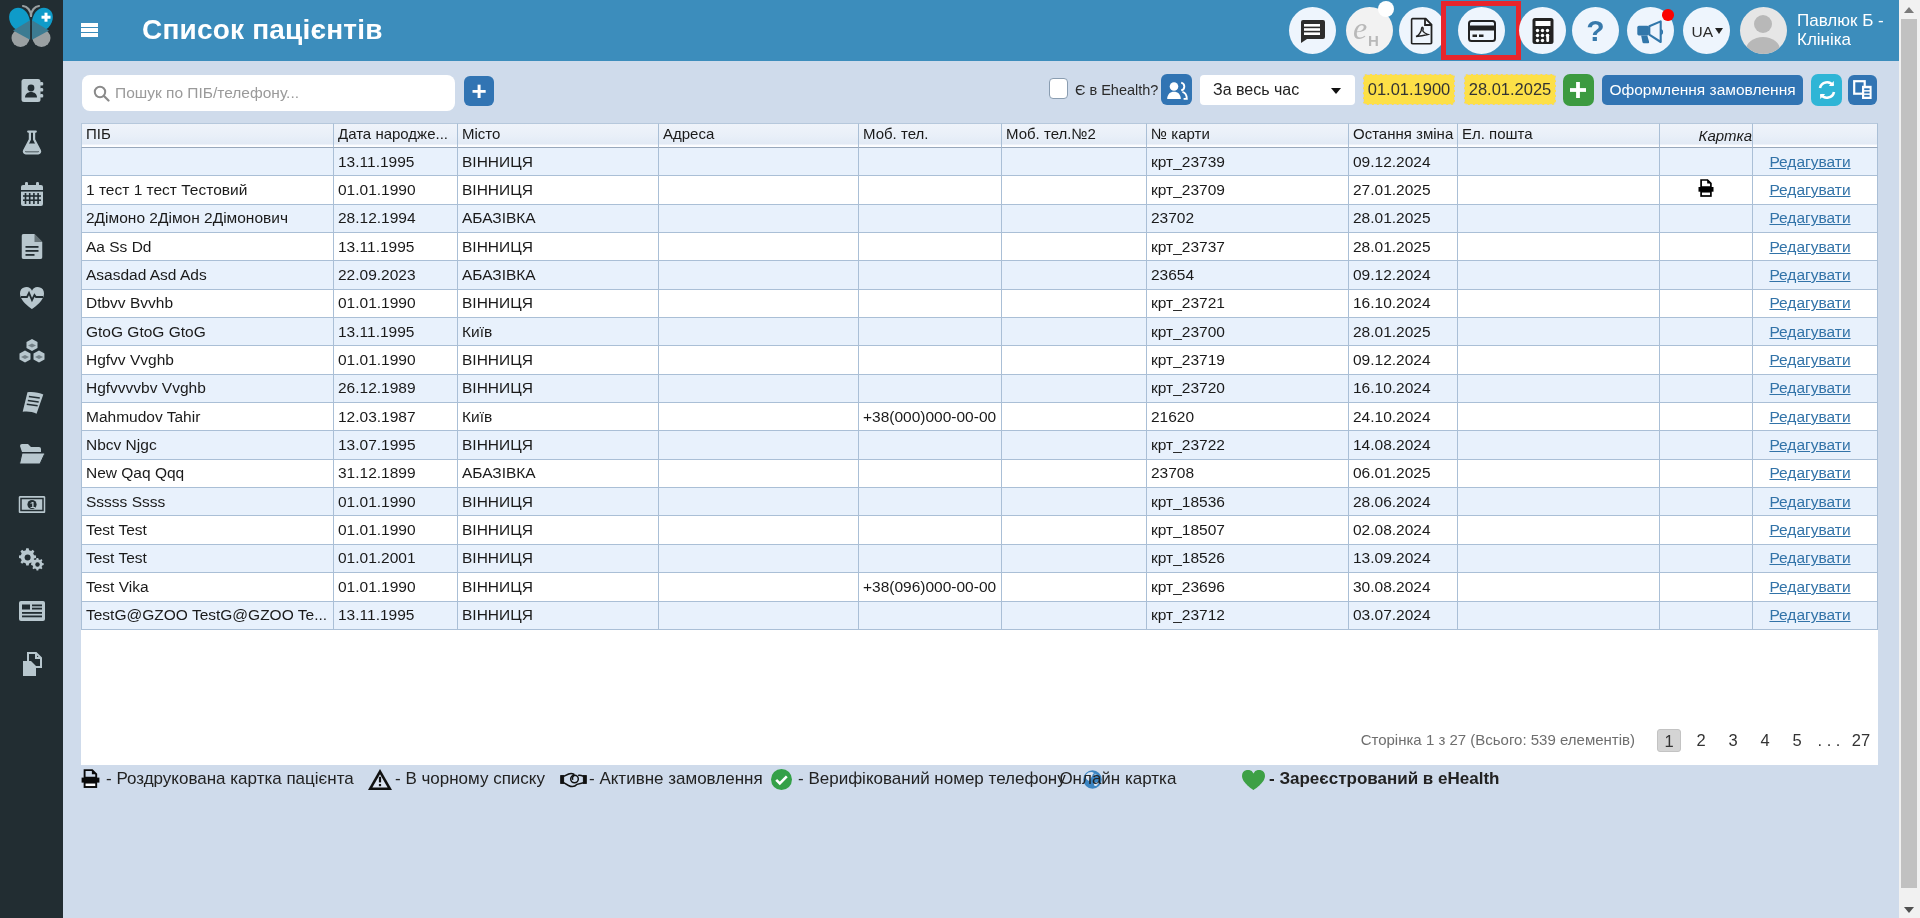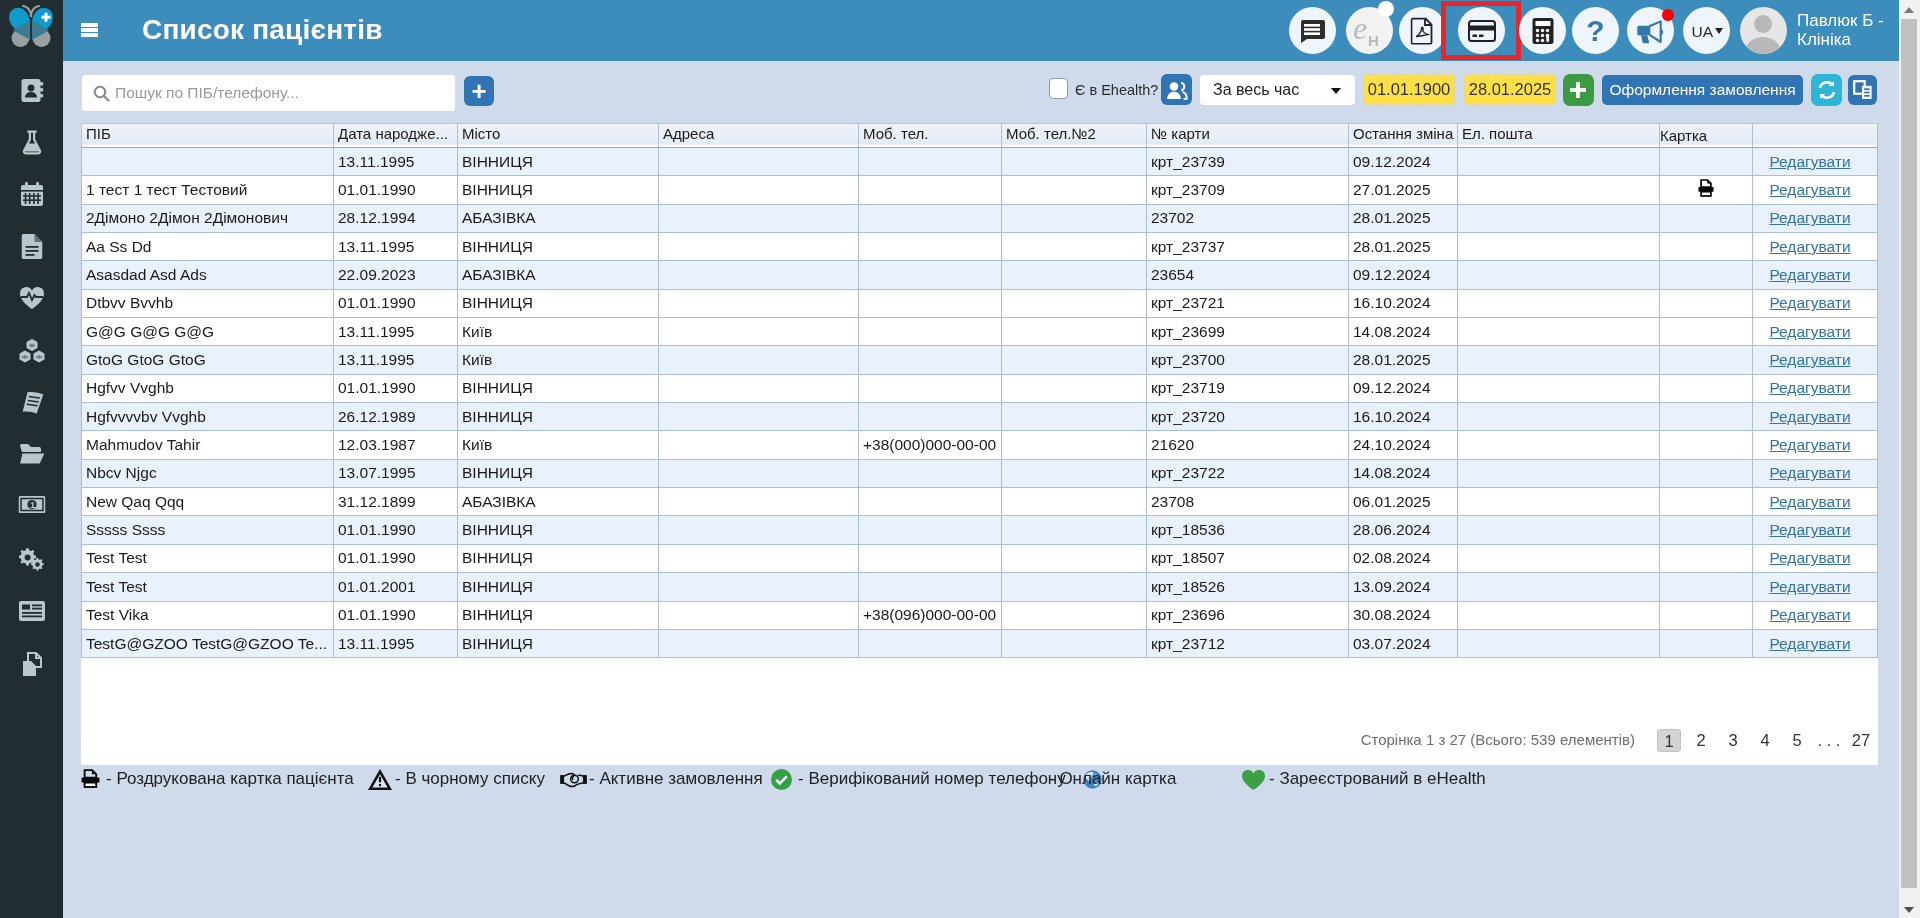--- a/index.html
+++ b/index.html
@@ -6,21 +6,21 @@
 html,body { width:1920px; height:918px; overflow:hidden; }
 body { font-family:"Liberation Sans", sans-serif; background:#cfdbeb; position:relative; }
 #topbar { position:absolute; left:63px; top:0; width:1836px; height:61px; background:#3c8dbc; }
 #sidebar { position:absolute; left:0; top:0; width:63px; height:918px; background:#222d32; }
 #hamb div { position:absolute; left:81px; width:17px; height:3.4px; background:#fff; }
 #title { position:absolute; left:142px; top:14px; color:#fff; font-size:28px; font-weight:bold; letter-spacing:0.2px; }
 .circ { position:absolute; top:7px; width:47px; height:47px; border-radius:50%; background:#eef5fd; }
 .circ svg { position:absolute; left:50%; top:50%; transform:translate(-50%,-50%); }
 #uname { position:absolute; left:1797px; top:11px; color:#fff; font-size:17px; line-height:19px; }
 
-#search { position:absolute; left:82px; top:75px; width:373px; height:36px; background:#fff; border-radius:3px; }
+#search { position:absolute; left:82px; top:75px; width:373px; height:36px; background:#fff; border-radius:8px; }
 #search span { position:absolute; left:33px; top:9px; font-size:15.5px; color:#9a9a9a; }
 #addbtn { position:absolute; left:464px; top:76px; width:30px; height:30px; background:#3174b3; border-radius:6px; color:#fff; }
 .plus { position:absolute; left:50%; top:50%; transform:translate(-50%,-50%); font-size:26px; font-weight:bold; color:#fff; line-height:0; }
 #chk { position:absolute; left:1049px; top:78px; width:19px; height:21px; background:#fff; border:1.5px solid #8a9db1; border-radius:4px; }
 #chklbl { position:absolute; left:1075px; top:82px; font-size:14.5px; color:#2b2b2b; }
 #pplbtn { position:absolute; left:1161px; top:74px; width:31px; height:31px; background:#3174b3; border-radius:6px; }
 #selper { position:absolute; left:1200px; top:75px; width:155px; height:30px; background:#fff; border-radius:4px; }
 #selper span { position:absolute; left:13px; top:6px; font-size:16px; color:#222; }
 #selper i { position:absolute; right:14px; top:13px; width:0; height:0; border:5px solid transparent; border-top:6px solid #111; }
 .dinp { position:absolute; top:74px; width:92px; height:31px; background:#fde047; border:1px dashed #cfcfe0; border-radius:4px; font-size:16.5px; color:#333; text-align:center; line-height:29px; }
@@ -323,21 +323,21 @@
         <tr>
           <th>ПІБ</th>
           <th>Дата народже...</th>
           <th>Місто</th>
           <th>Адреса</th>
           <th>Моб. тел.</th>
           <th>Моб. тел.№2</th>
           <th>№ карти</th>
           <th>Остання зміна</th>
           <th>Ел. пошта</th>
-          <th style="text-align:left;padding:0;">Картка</th>
+          <th style="text-align:right;padding:0;font-style:italic;">Картка</th>
           <th></th>
         </tr>
       </thead>
 <tbody id="tb">
 <tr class="ev">
           <td></td>
           <td>13.11.1995</td>
           <td>ВІННИЦЯ</td>
           <td></td>
           <td></td>
@@ -407,33 +407,20 @@
         </tr>
 <tr>
           <td>Dtbvv Bvvhb</td>
           <td>01.01.1990</td>
           <td>ВІННИЦЯ</td>
           <td></td>
           <td></td>
           <td></td>
           <td>крт_23721</td>
           <td>16.10.2024</td>
-          <td></td>
-          <td class="c"></td>
-          <td class="c"><a class="edit">Редагувати</a></td>
-        </tr>
-<tr>
-          <td>G@G G@G G@G</td>
-          <td>13.11.1995</td>
-          <td>Київ</td>
-          <td></td>
-          <td></td>
-          <td></td>
-          <td>крт_23699</td>
-          <td>14.08.2024</td>
           <td></td>
           <td class="c"></td>
           <td class="c"><a class="edit">Редагувати</a></td>
         </tr>
 <tr class="ev">
           <td>GtoG GtoG GtoG</td>
           <td>13.11.1995</td>
           <td>Київ</td>
           <td></td>
           <td></td>
@@ -623,20 +610,20 @@
   <svg class="litem" style="left:1002px;top:3px;" width="19" height="19" viewBox="0 0 19 19">
       <circle cx="9.5" cy="9.5" r="9.2" fill="#3c85c2"></circle>
       <path d="M3.1 4.6 C5.4 1.9 8.8 1.5 10.9 2.9 C10.2 3.9 9.2 4.4 9.6 5.3 C8.3 7.2 7.4 9.6 6.2 10.9 C4.8 10.4 3.5 9.3 2.9 7.9 Z" fill="#dbe5f2"></path>
       <path d="M11.9 3.6 l2.1 1.2 -1.6 1.5 -1.7-.9z" fill="#dbe5f2" opacity="0.55"></path>
       <path d="M10.9 13.4 l3.3-1.5 1.4 1.7 -2.3 2.3 c-1 .5-2-.1-2.3-1z" fill="#dbe5f2"></path>
     </svg>
   <span class="litem" style="left:968px;">- Онлайн картка</span>
   <svg class="litem" style="left:1161px;top:3px;" width="23" height="20" viewBox="0 0 23 20">
       <path d="M11.5 20S0 13 0 6a6 6 0 0 1 11.5-2.4A6 6 0 0 1 23 6c0 7-11.5 14-11.5 14z" fill="#3da045"></path>
     </svg>
-  <span class="litem" style="left:1188px;">- Зареєстрований в eHealth</span>
+  <span class="litem" style="left:1188px;font-weight:bold;">- Зареєстрований в eHealth</span>
 </div>
 
 <div id="sbar">
     <i class="arrow-up"></i>
     <div class="thumb"></div>
     <i class="arrow-dn"></i>
   </div>
 
 </body></html>

